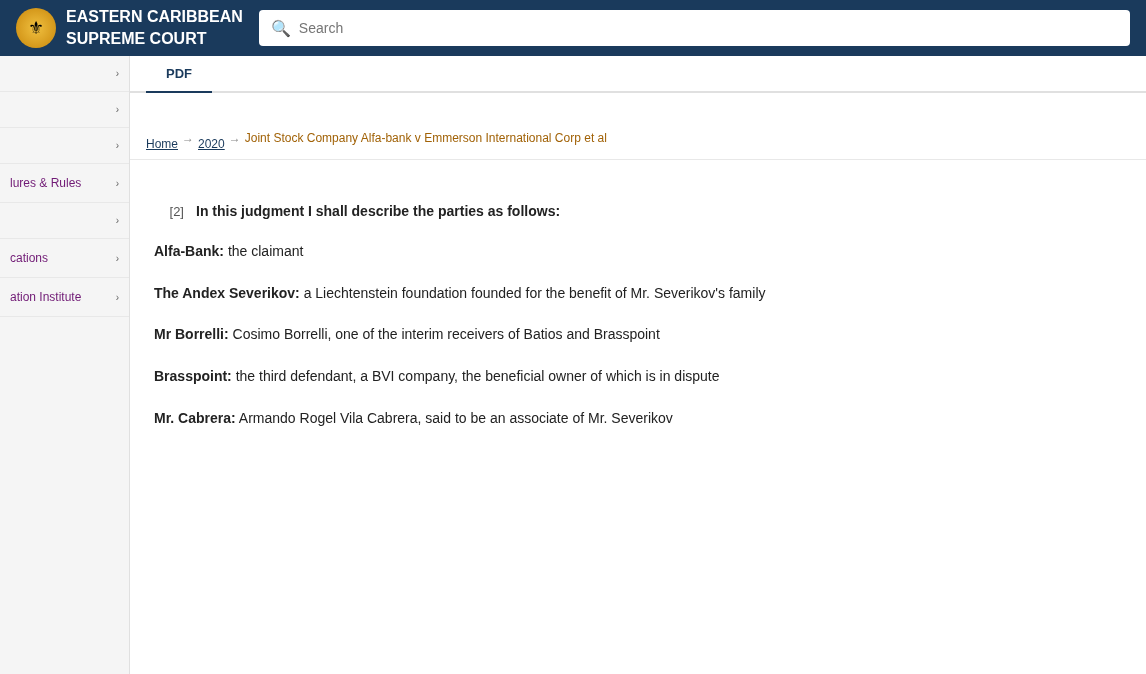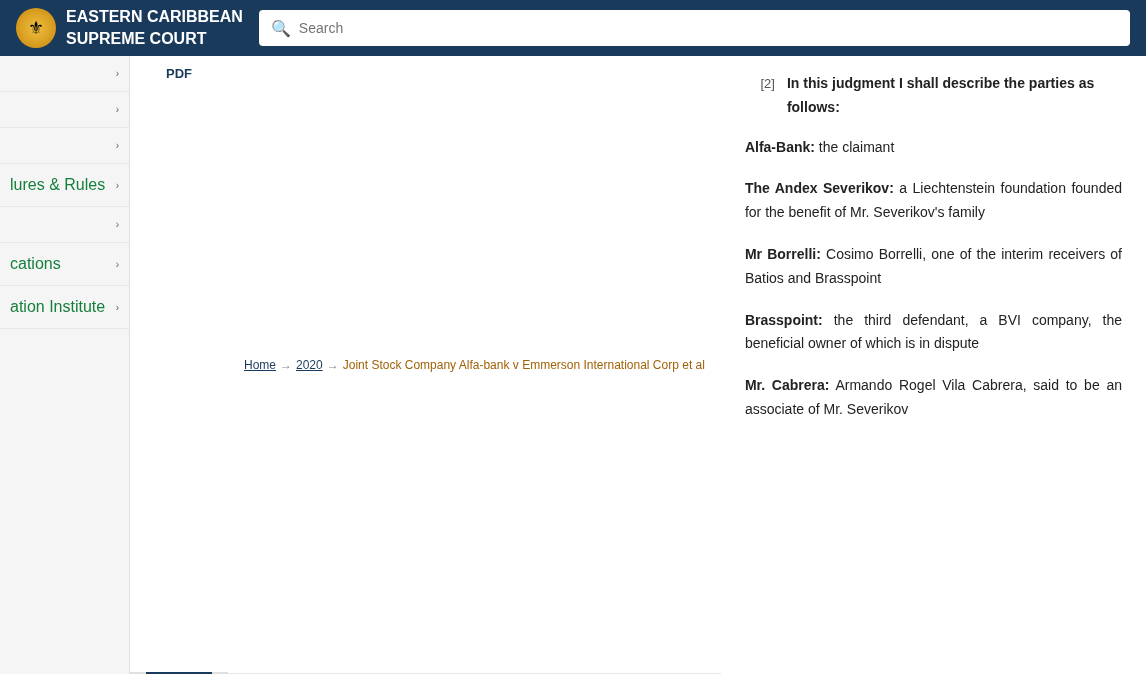--- a/index.html
+++ b/index.html
@@ -83,31 +83,32 @@
       font-size: 12px;
       color: #333;
       border-bottom: 1px solid #e8e8e8;
       cursor: pointer;
     }
     .sidebar-item .chevron {
       font-size: 10px;
       color: #666;
     }
     .sidebar-item-label {
-      font-size: 16px;
-      color: #15803d;
+      font-size: 12px;
+      color: #701a75;
       flex: 1;
     }
 
     
     .main {
       flex: 1;
       display: flex;
-      flex-direction: row;
+      flex-direction: column;
       overflow: hidden;
+      gap: 24px;
     }
 
     
     .tab-bar {
       display: flex;
       border-bottom: 2px solid #e0e0e0;
       background: #fff;
       padding: 0 16px;
     }
     .tab {
@@ -133,20 +134,21 @@
       color: #555;
       background: #fff;
       border-bottom: 1px solid #e8e8e8;
       gap: 4px;
       flex-wrap: wrap;
     }
     .breadcrumb-link {
       color: #1a3a5c;
       cursor: pointer;
       text-decoration: underline;
+      margin-top: 12px;
     }
     .breadcrumb-sep {
       color: #888;
     }
     .breadcrumb-current {
       color: #a16207;
     }
 
     
     .content-area {

